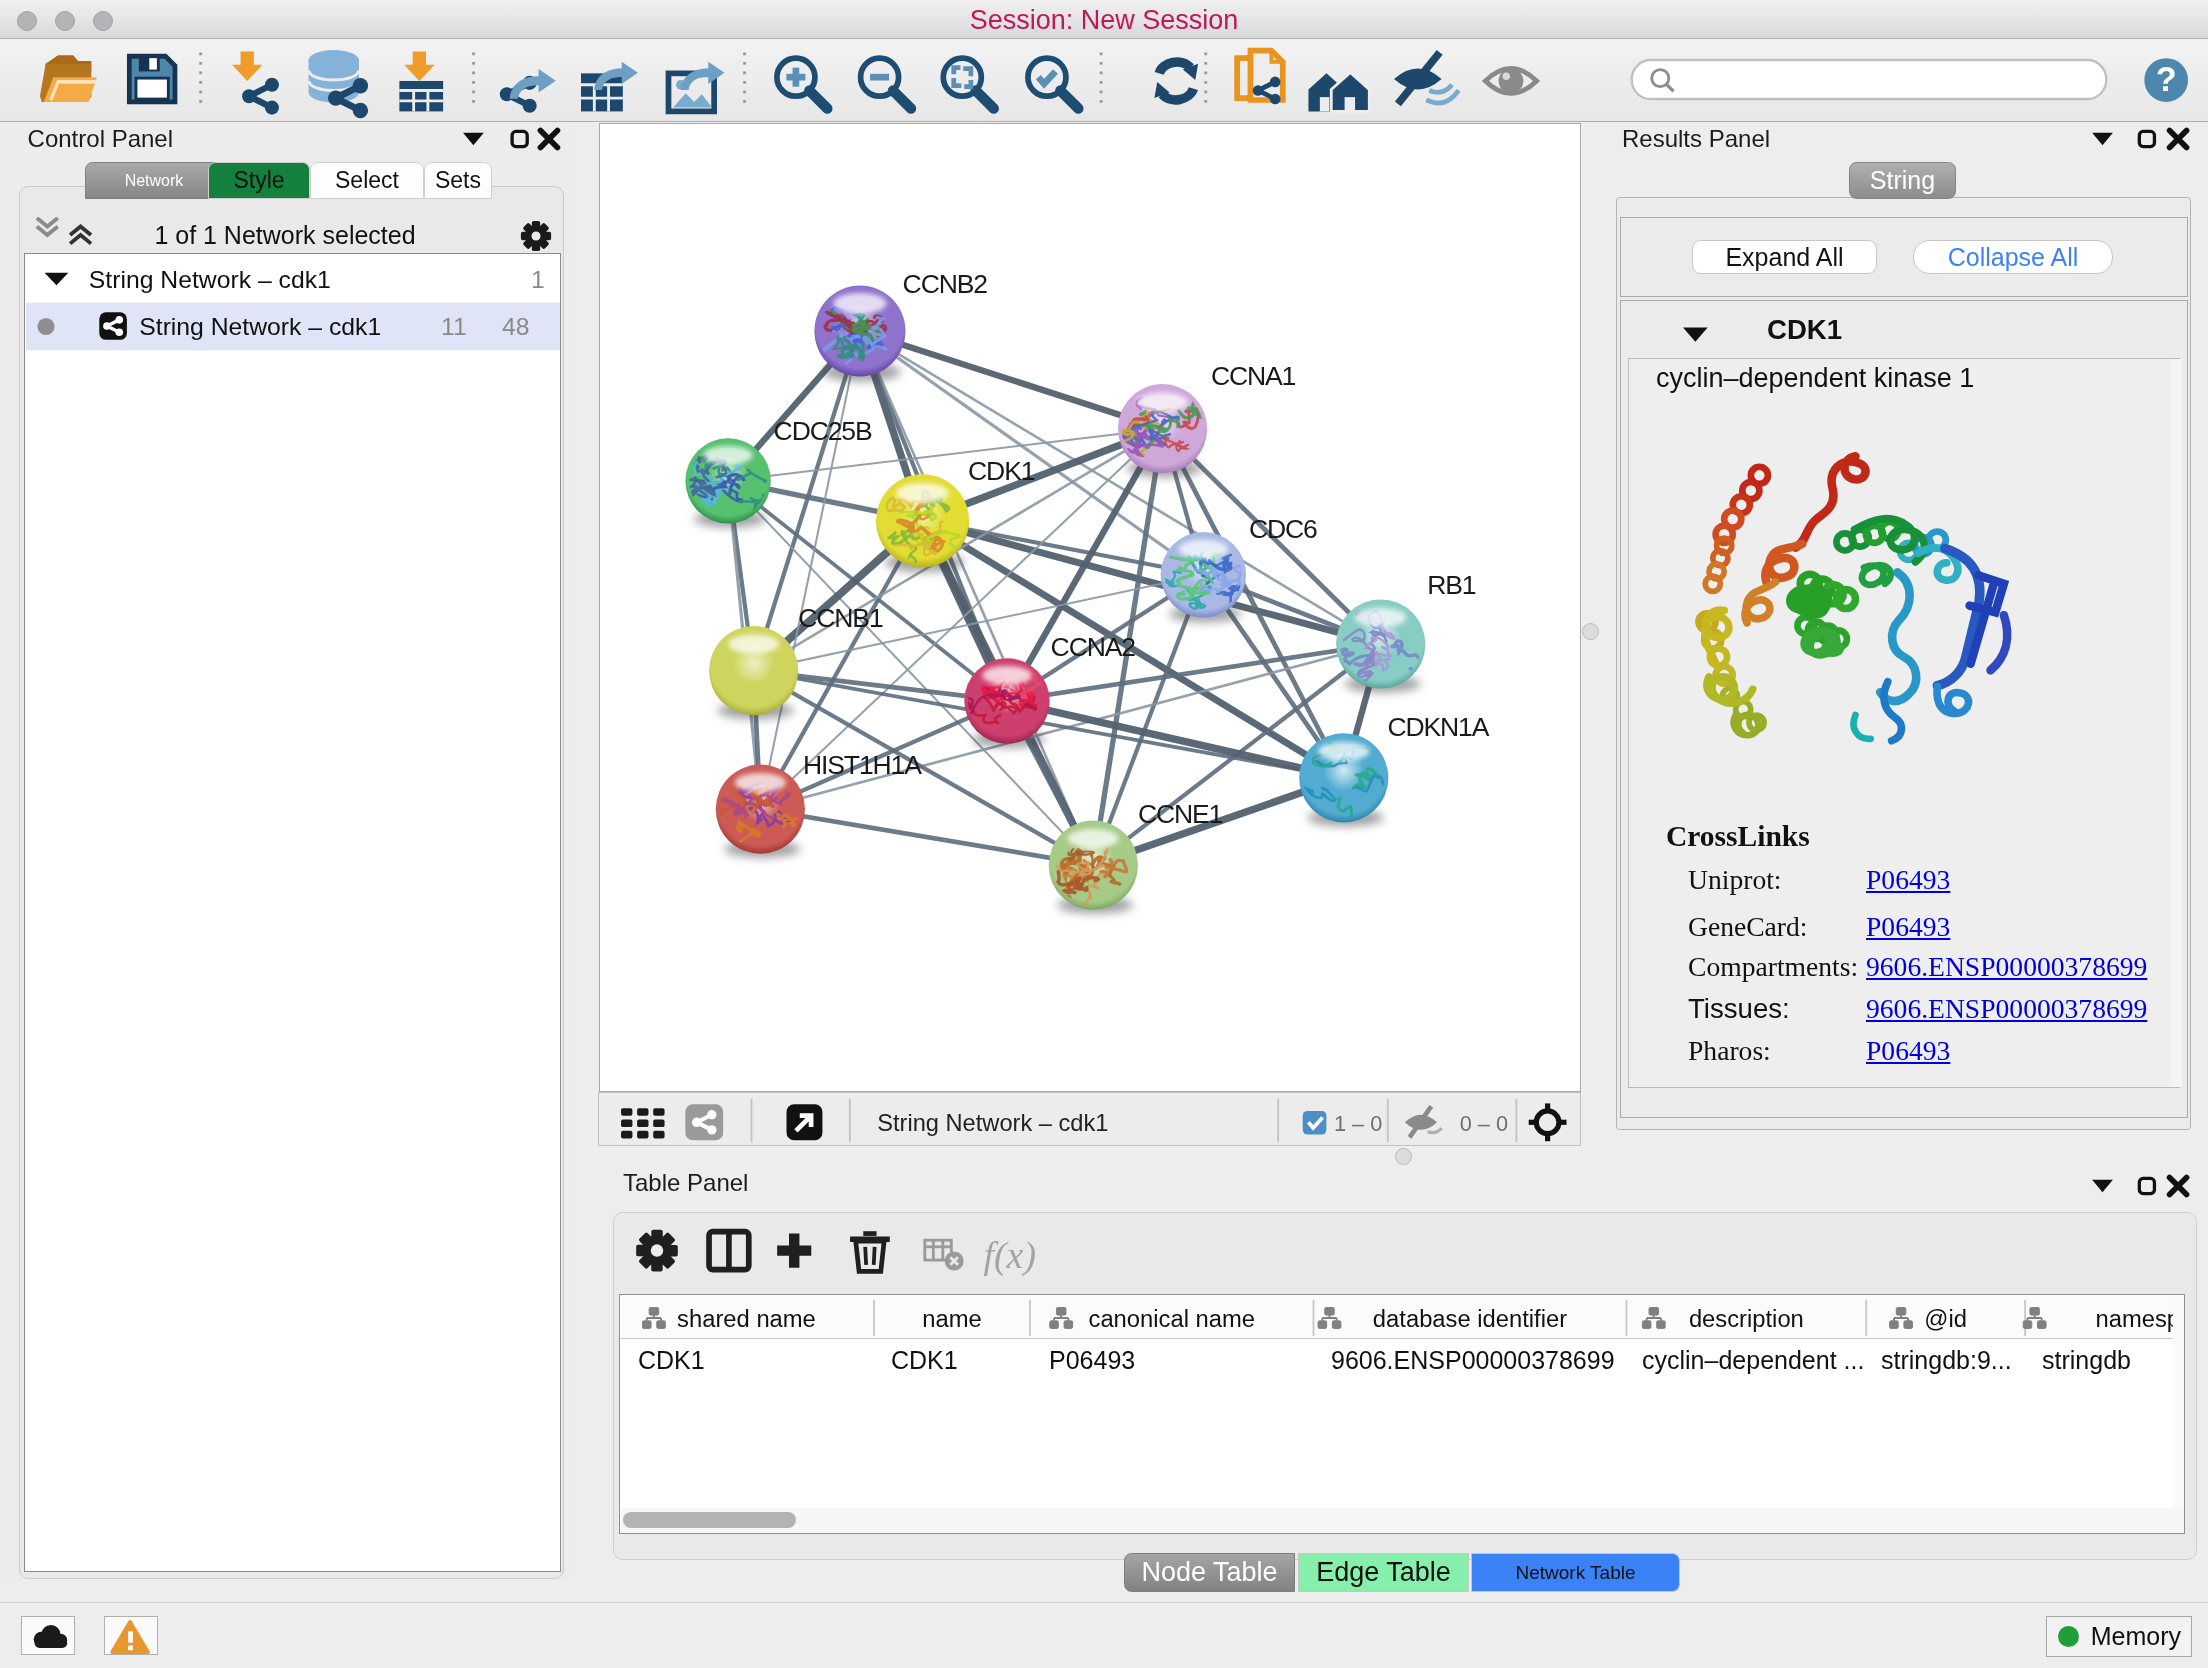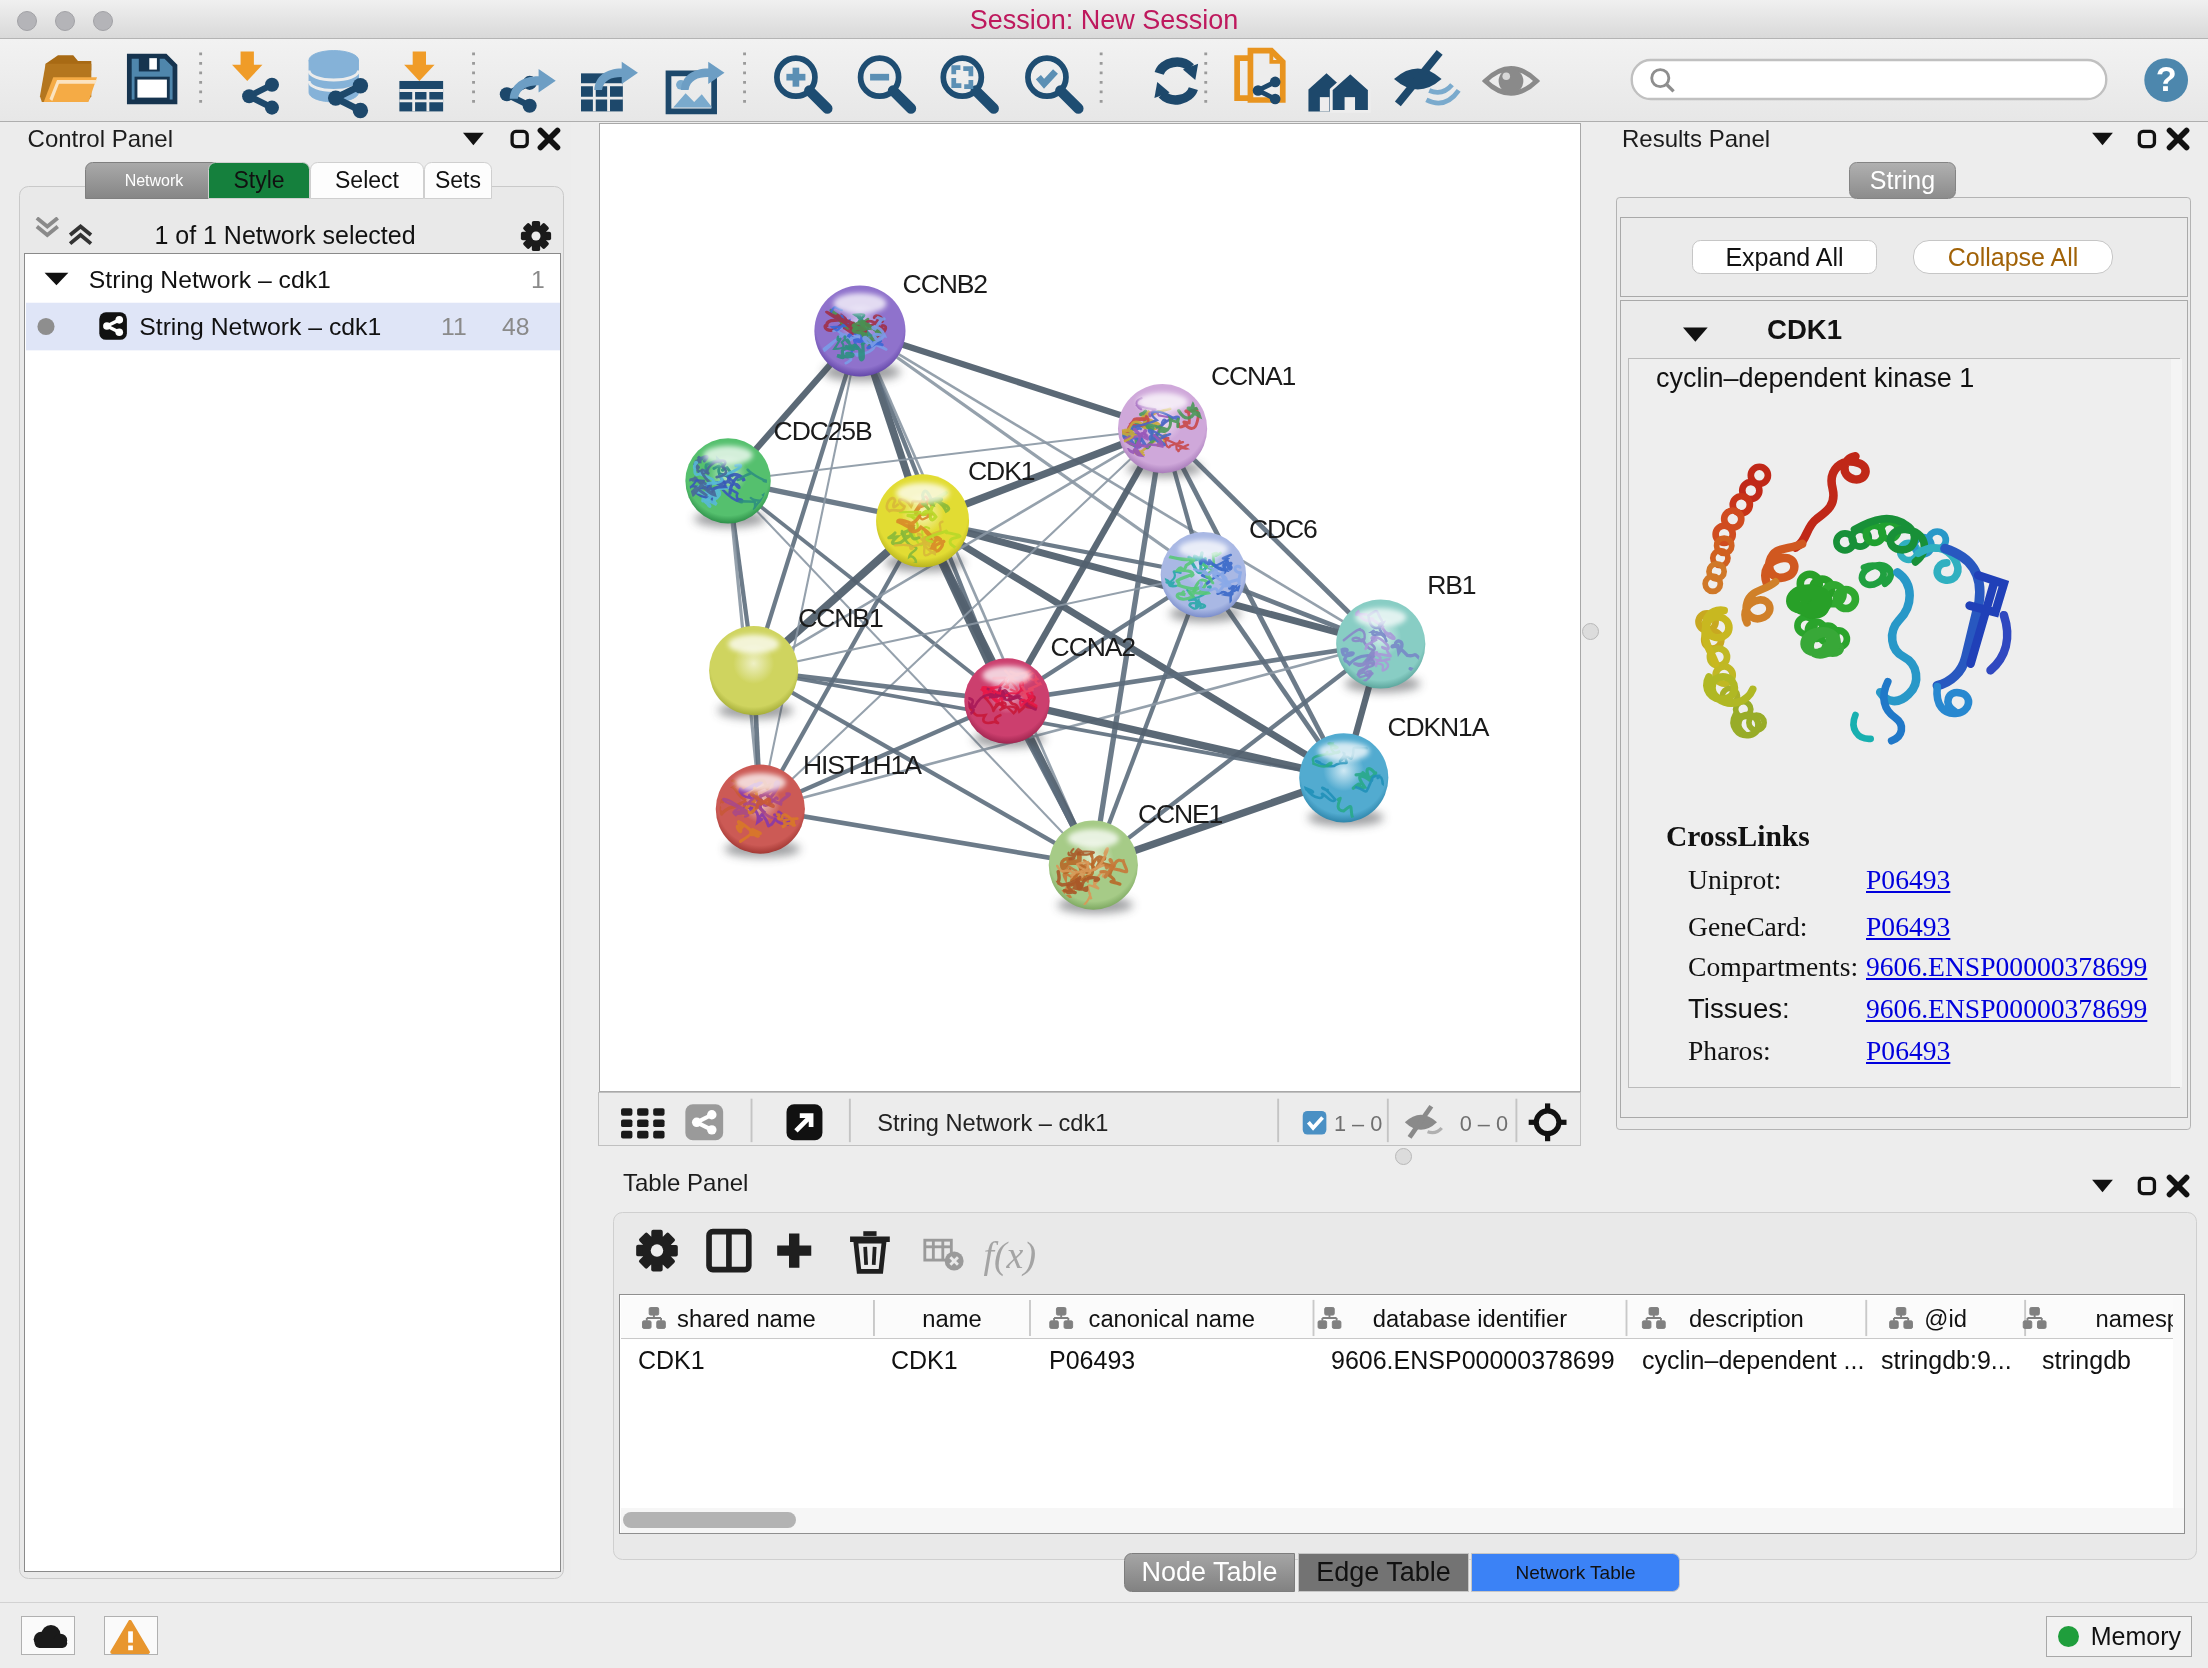--- a/index.html
+++ b/index.html
@@ -604,21 +604,21 @@
     <rect x="59.0" y="10.0" width="16" height="16" rx="4" fill="none" stroke="#111" stroke-width="3.5"></rect>
     <g stroke="#111" stroke-width="6" stroke-linecap="round">
       <line x1="91" y1="9" x2="109" y2="27"></line>
       <line x1="109" y1="9" x2="91" y2="27"></line>
     </g>
   </svg>
 <div class="ab" style="left:1616px;top:197px;width:575px;height:933px;background:#ebebeb;border:1.9px solid #b3b3b3;border-radius:3.8px"></div>
 <div class="ab" style="left:1849px;top:162px;width:107px;height:37px;background:linear-gradient(#b0b0b0,#8c8c8c);border:1px solid #848484;border-radius:7.6px;color:#fff;font-size:25px;display:flex;align-items:center;justify-content:center">String</div>
 <div class="ab" style="left:1620px;top:217px;width:568px;height:80px;background:#ebebeb;border:1.9px solid #a9a9a9"></div>
 <div class="ab" style="left:1692px;top:240px;width:185px;height:34px;background:#fff;border:1.9px solid #c6c6c6;border-radius:8.6px;font-size:25px;color:#111;display:flex;align-items:center;justify-content:center">Expand All</div>
-<div class="ab" style="left:1913px;top:240px;width:200px;height:34px;background:#fff;border:1.9px solid #c6c6c6;border-radius:16px;font-size:25px;color:#a16207;display:flex;align-items:center;justify-content:center">Collapse All</div>
+<div class="ab" style="left:1913px;top:240px;width:200px;height:34px;background:#fff;border:1.9px solid #c6c6c6;border-radius:16px;font-size:25px;color:#3b82f6;display:flex;align-items:center;justify-content:center">Collapse All</div>
 <div class="ab" style="left:1620px;top:300px;width:568px;height:818px;background:#ebebeb;border:1.9px solid #a9a9a9"></div>
 <svg class="ab" style="left:1683px;top:323px" width="38" height="23" viewBox="0 0 40 24">
     <path d="M 0.0 4.5 h26 l-13.0 15 z" fill="#111"></path>
   </svg>
 <div class="ab" style="left:1767px;top:314px;font-size:27.6px;font-weight:bold;color:#111">CDK1</div>
 <div class="ab" style="left:1628px;top:358px;width:552px;height:730px;background:#eeeeee;border:1px solid #bbb"></div>
 <div class="ab" style="left:1656px;top:363px;font-size:27px;color:#111">cyclin–dependent kinase 1</div>
 <svg class="ab" style="left:1669px;top:439px" width="371" height="320" viewBox="0 0 390 336">
     <circle cx="95" cy="38" r="9" fill="none" stroke="#c02818" stroke-width="7"></circle>
     <circle cx="86" cy="54" r="9" fill="none" stroke="#c02818" stroke-width="7"></circle>
@@ -782,21 +782,21 @@
 <div class="ab" style="left:891px;top:1346px;font-size:25px;color:#111">CDK1</div>
 <div class="ab" style="left:1049px;top:1346px;font-size:25px;color:#111">P06493</div>
 <div class="ab" style="left:1331px;top:1346px;font-size:25px;color:#111">9606.ENSP00000378699</div>
 <div class="ab" style="left:1642px;top:1346px;font-size:25px;color:#111">cyclin–dependent ...</div>
 <div class="ab" style="left:1881px;top:1346px;font-size:25px;color:#111">stringdb:9...</div>
 <div class="ab" style="left:2042px;top:1346px;font-size:25px;color:#111">stringdb</div>
 <div class="ab" style="left:2173px;top:1296px;width:10.5px;height:236px;background:#fafafa"></div>
 <div class="ab" style="left:621px;top:1508px;width:1563px;height:25px;background:#f6f6f6"></div>
 <div class="ab" style="left:623px;top:1512px;width:173px;height:16px;background:#b3b3b3;border-radius:8.6px"></div>
 <div class="ab" style="left:1124px;top:1553px;width:171px;height:39px;background:linear-gradient(#a5a5a5,#828282);color:#fff;border:1px solid #7d7d7d;border-radius:7.6px 0 0 7.6px;font-size:27px;display:flex;align-items:center;justify-content:center">Node Table</div>
-<div class="ab" style="left:1298px;top:1553px;width:171px;height:39px;background:#737373;color:#111;border:1px solid #c6c6c6;border-radius:0;font-size:27px;display:flex;align-items:center;justify-content:center">Edge Table</div>
+<div class="ab" style="left:1298px;top:1553px;width:171px;height:39px;background:#86efac;color:#111;border:1px solid #c6c6c6;border-radius:0;font-size:27px;display:flex;align-items:center;justify-content:center">Edge Table</div>
 <div class="ab" style="left:1471px;top:1553px;width:209px;height:39px;background:#3b82f6;color:#111;border:1px solid #c6c6c6;border-radius:0 7.6px 7.6px 0;font-size:19px;display:flex;align-items:center;justify-content:center">Network Table</div>
 <div class="ab" style="left:0;top:1602px;width:2208px;height:67px;background:#ededed;border-top:1.9px solid #d2d2d2"></div>
 <div class="ab" style="left:21px;top:1616px;width:54px;height:39px;background:#fafafa;border:1.9px solid #b0b0b0"></div>
 <svg class="ab" style="left:27px;top:1623px" width="44" height="27" viewBox="0 0 46 28">
     <g fill="#1a1a1a">
       <circle cx="15" cy="17" r="8"></circle>
       <circle cx="25" cy="12" r="10"></circle>
       <circle cx="35" cy="18" r="7"></circle>
       <rect x="8" y="16" width="34" height="10" rx="5"></rect>
     </g>

